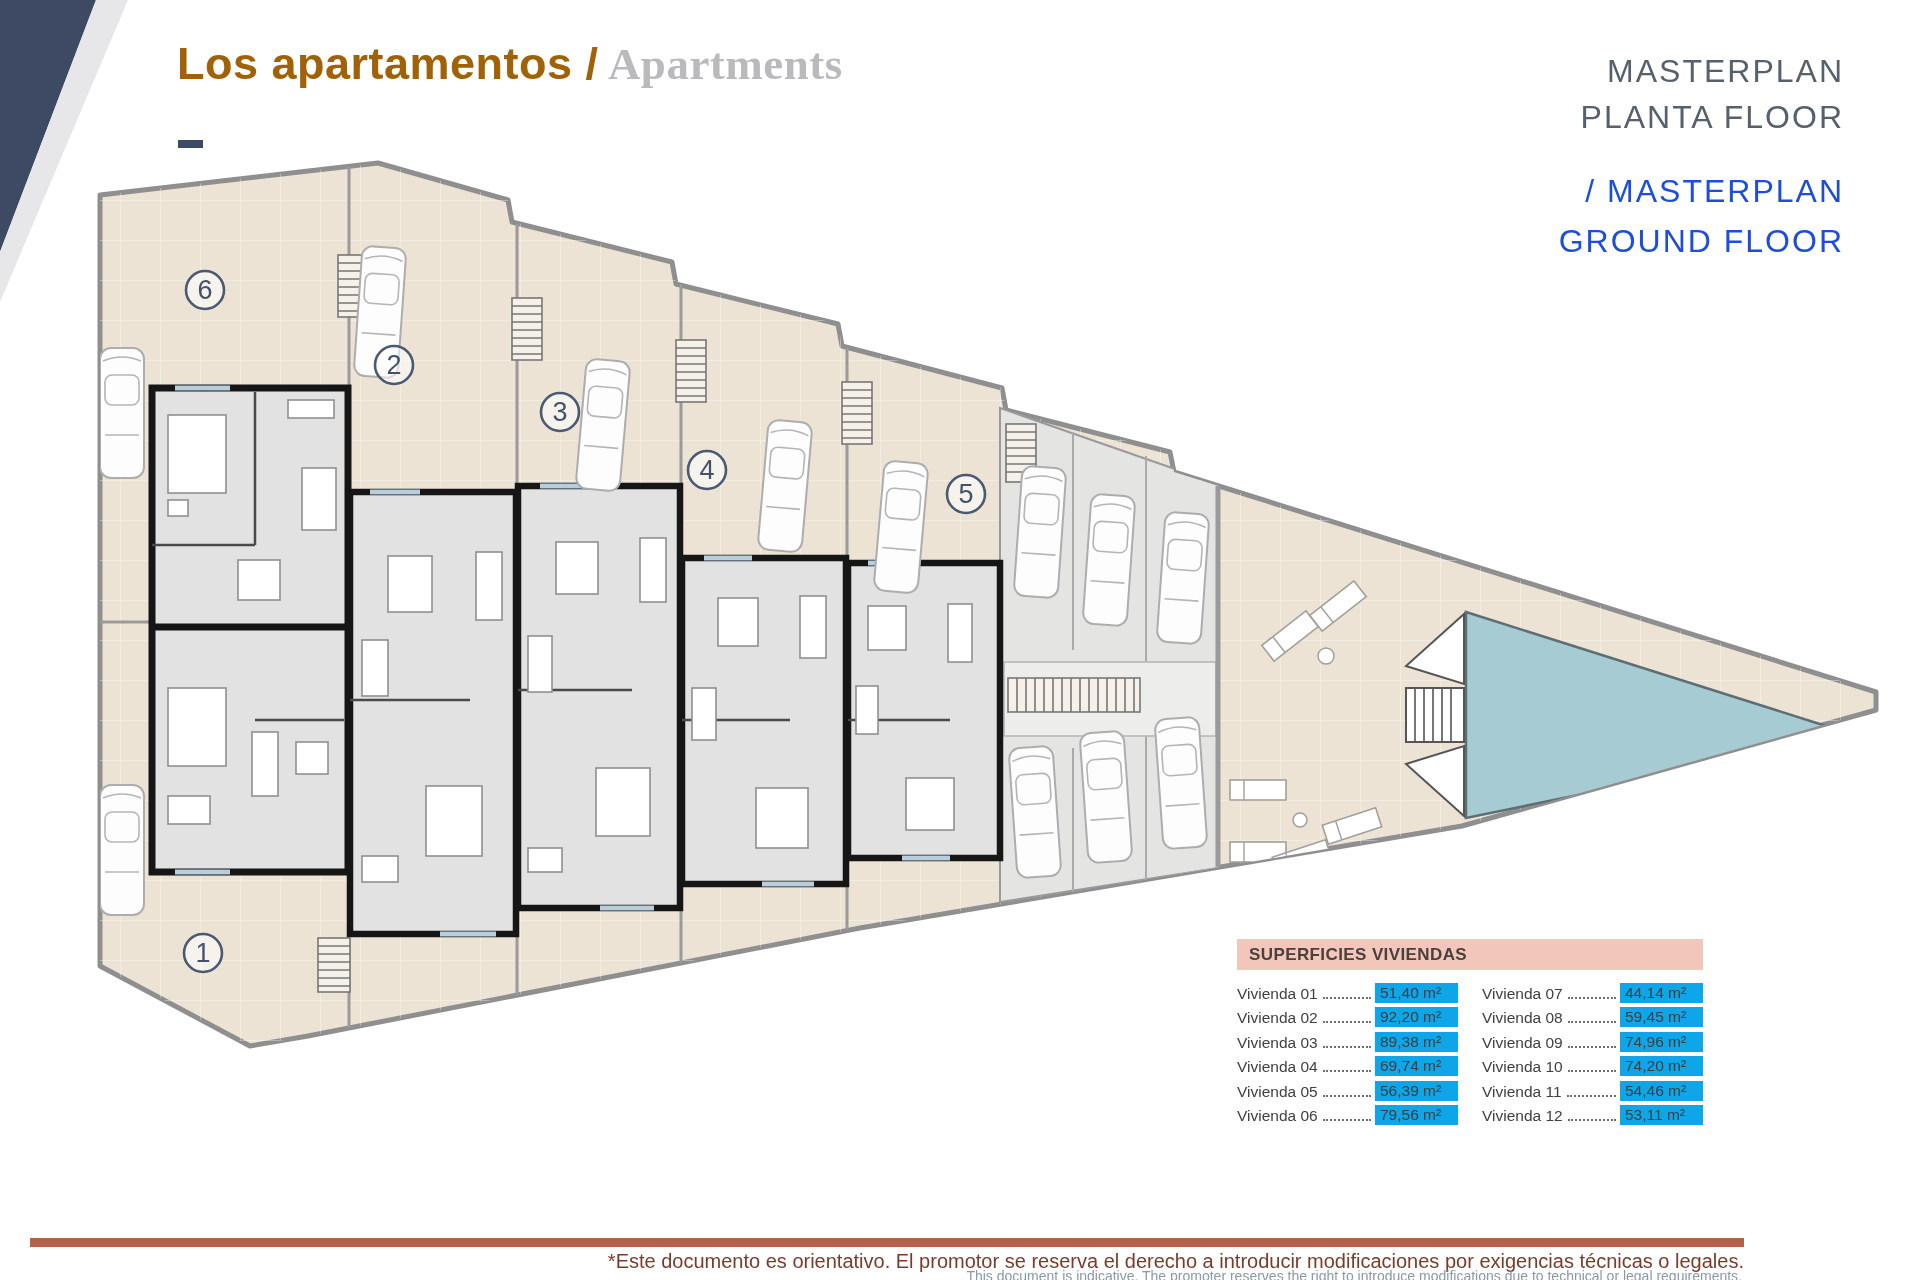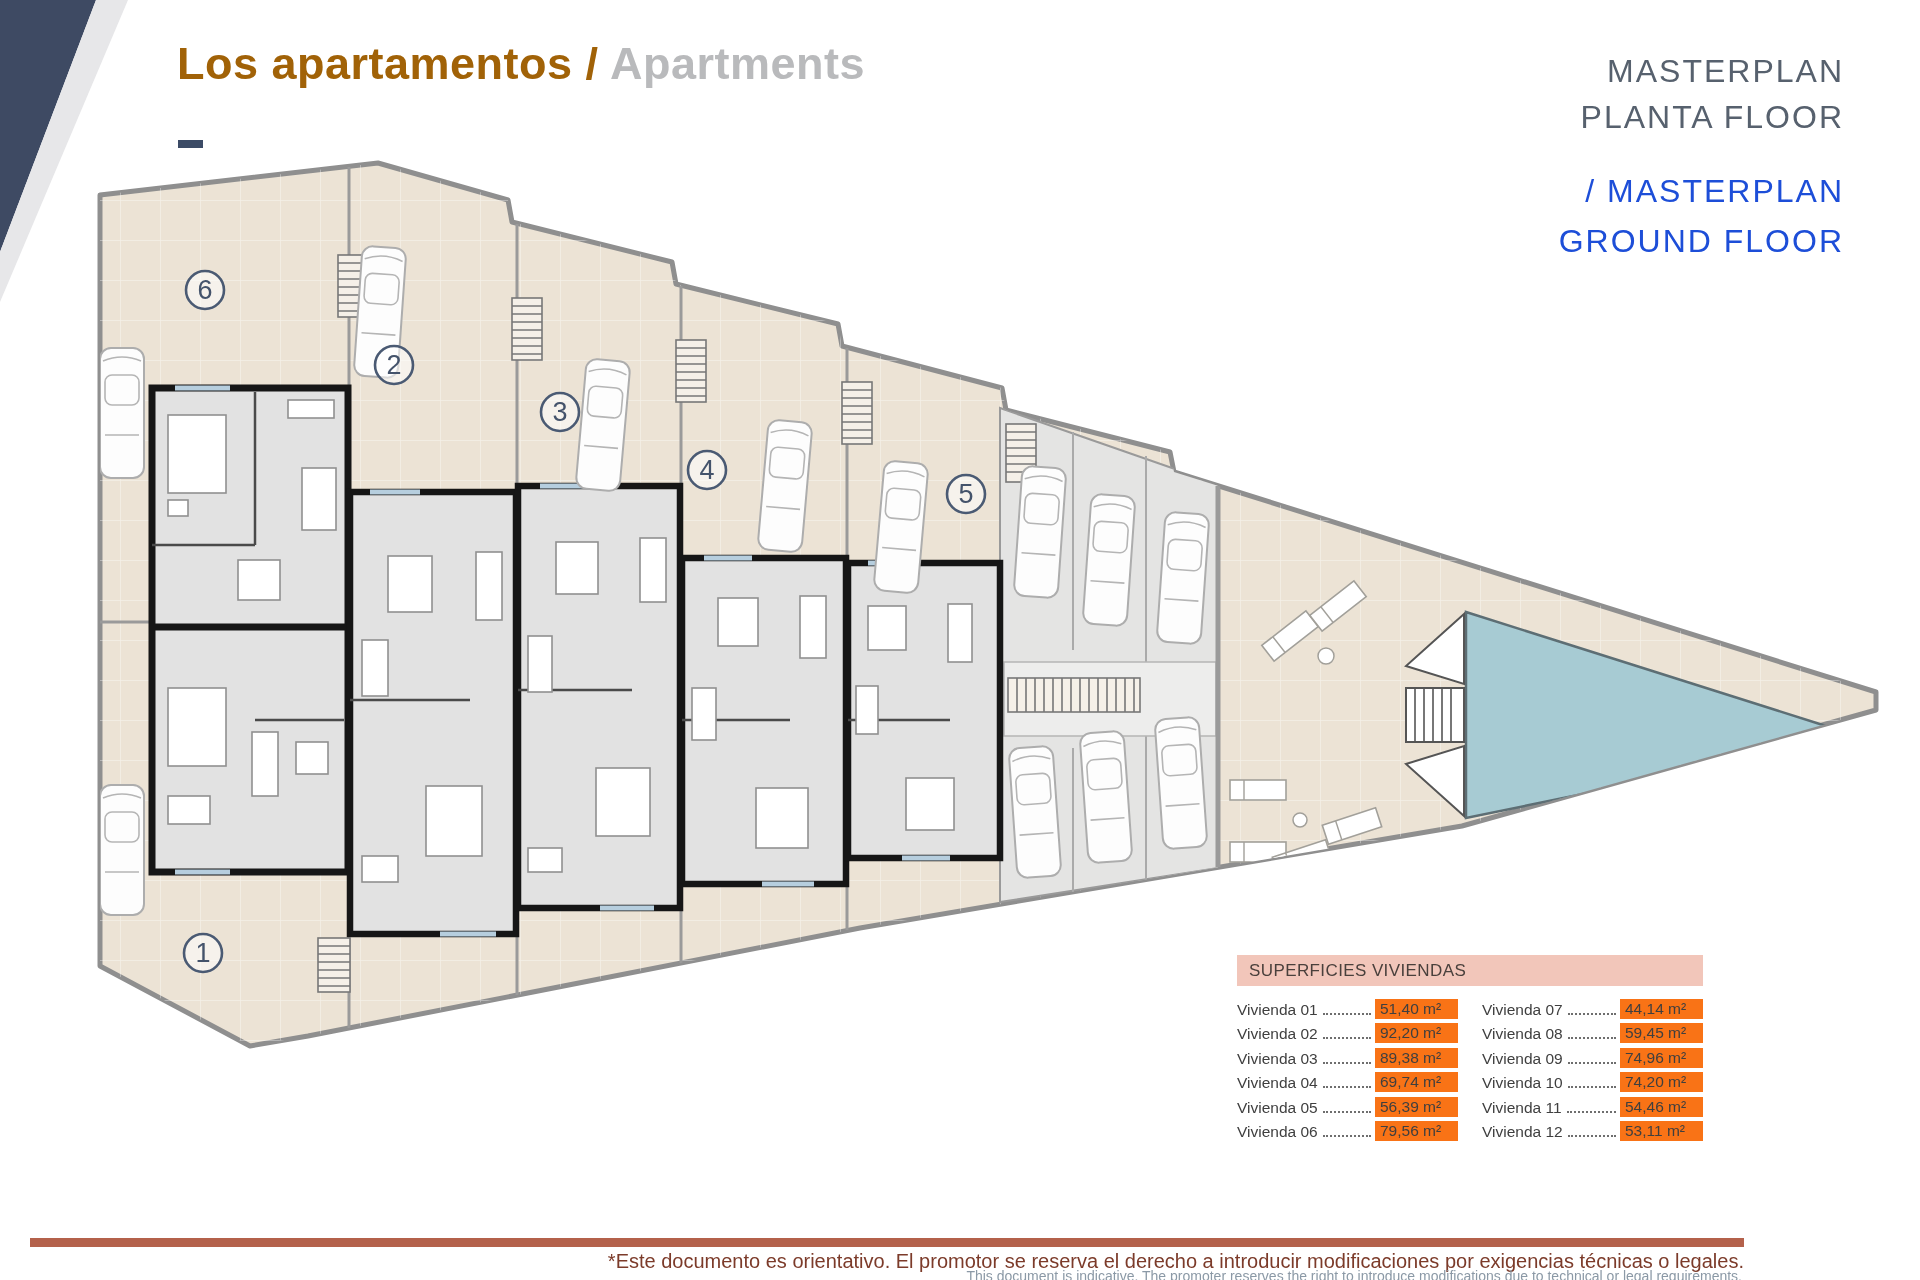--- a/index.html
+++ b/index.html
@@ -6,44 +6,44 @@
   body{
     width:1920px;height:1280px;position:relative;overflow:hidden;
     background:#ffffff;font-family:"Liberation Sans", sans-serif;
   }
   
   .title{
     position:absolute;left:177px;top:38px;font-size:45px;font-weight:bold;
     letter-spacing:.5px;white-space:nowrap;
   }
   .title .t1{color:#a16207;}
-  .title .t2{color:#b9babc;}
+  .title .t2{color:#b9babc;font-family:Liberation Serif, serif;}
   .title-dash{
     position:absolute;left:178px;top:140px;width:25px;height:8px;background:#3c4b66;
   }
   .masterplan{
     position:absolute;top:48px;right:76px;text-align:right;
     font-size:32px;line-height:46px;letter-spacing:2px;color:#57616e;
     font-weight:normal;
   }
   .masterplan .mp2{color:#1d4ed8;margin-top:28px;}
   
   .areas-panel{position:absolute;left:1237px;top:939px;width:466px;}
   .areas-header{
-    background:#f2c6ba;color:#4a403c;font-weight:normal;font-size:17px;
-    letter-spacing:.4px;padding:6px 10px 5px 12px;margin-top:16px;
+    background:#f2c6ba;color:#4a403c;font-weight:bold;font-size:17px;
+    letter-spacing:.4px;padding:6px 10px 5px 12px;
   }
   .areas-cols{display:flex;gap:24px;margin-top:8px;}
   .areas-col{flex:1;}
   .vrow{
     display:flex;align-items:flex-end;height:24.5px;
     font-size:15.5px;font-weight:normal;color:#3f3f3f;white-space:nowrap;
   }
   .vrow .dots{flex:1;border-bottom:2px dotted #6e6e6e;margin:0 4px 4px 5px;min-width:14px;}
-  .vrow .val{background:#f97316;width:76px;padding:1px 2px 1px 5px;margin-top:27px;}
+  .vrow .val{background:#0ea5e9;width:76px;padding:1px 2px 1px 5px;margin-top:27px;}
   
   .footer-bar{
     position:absolute;left:30px;top:1238px;width:1714px;height:9px;background:#b4614b;
   }
   .disc1{
     position:absolute;right:176px;top:1250px;font-size:20px;font-weight:normal;
     color:#7c3b2a;white-space:nowrap;
   }
   .disc2{
     position:absolute;right:178px;top:1268px;font-size:14px;color:#8b99a6;white-space:nowrap;

